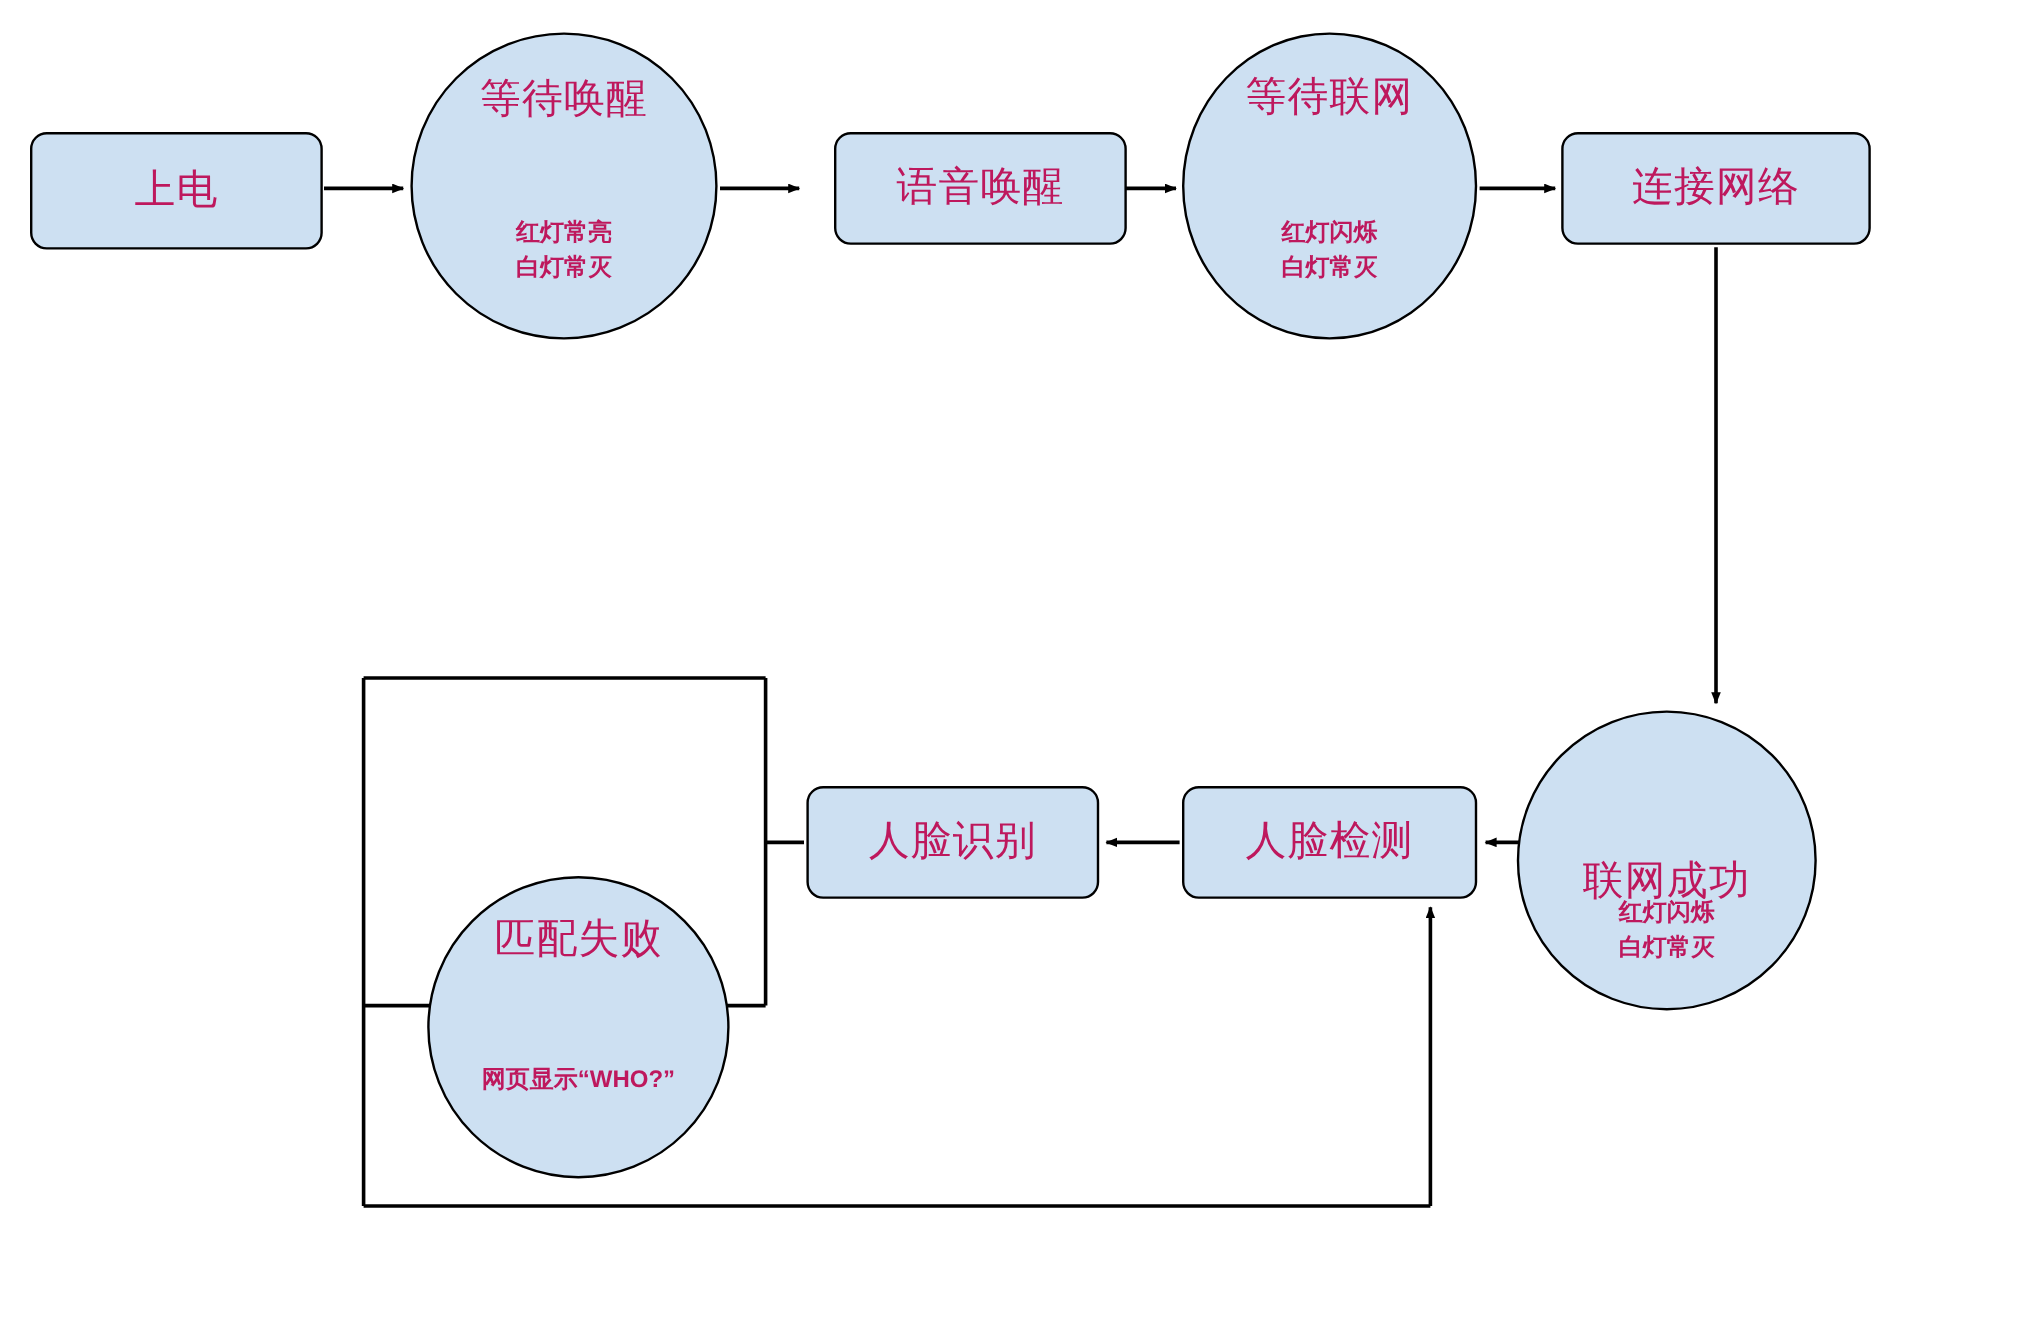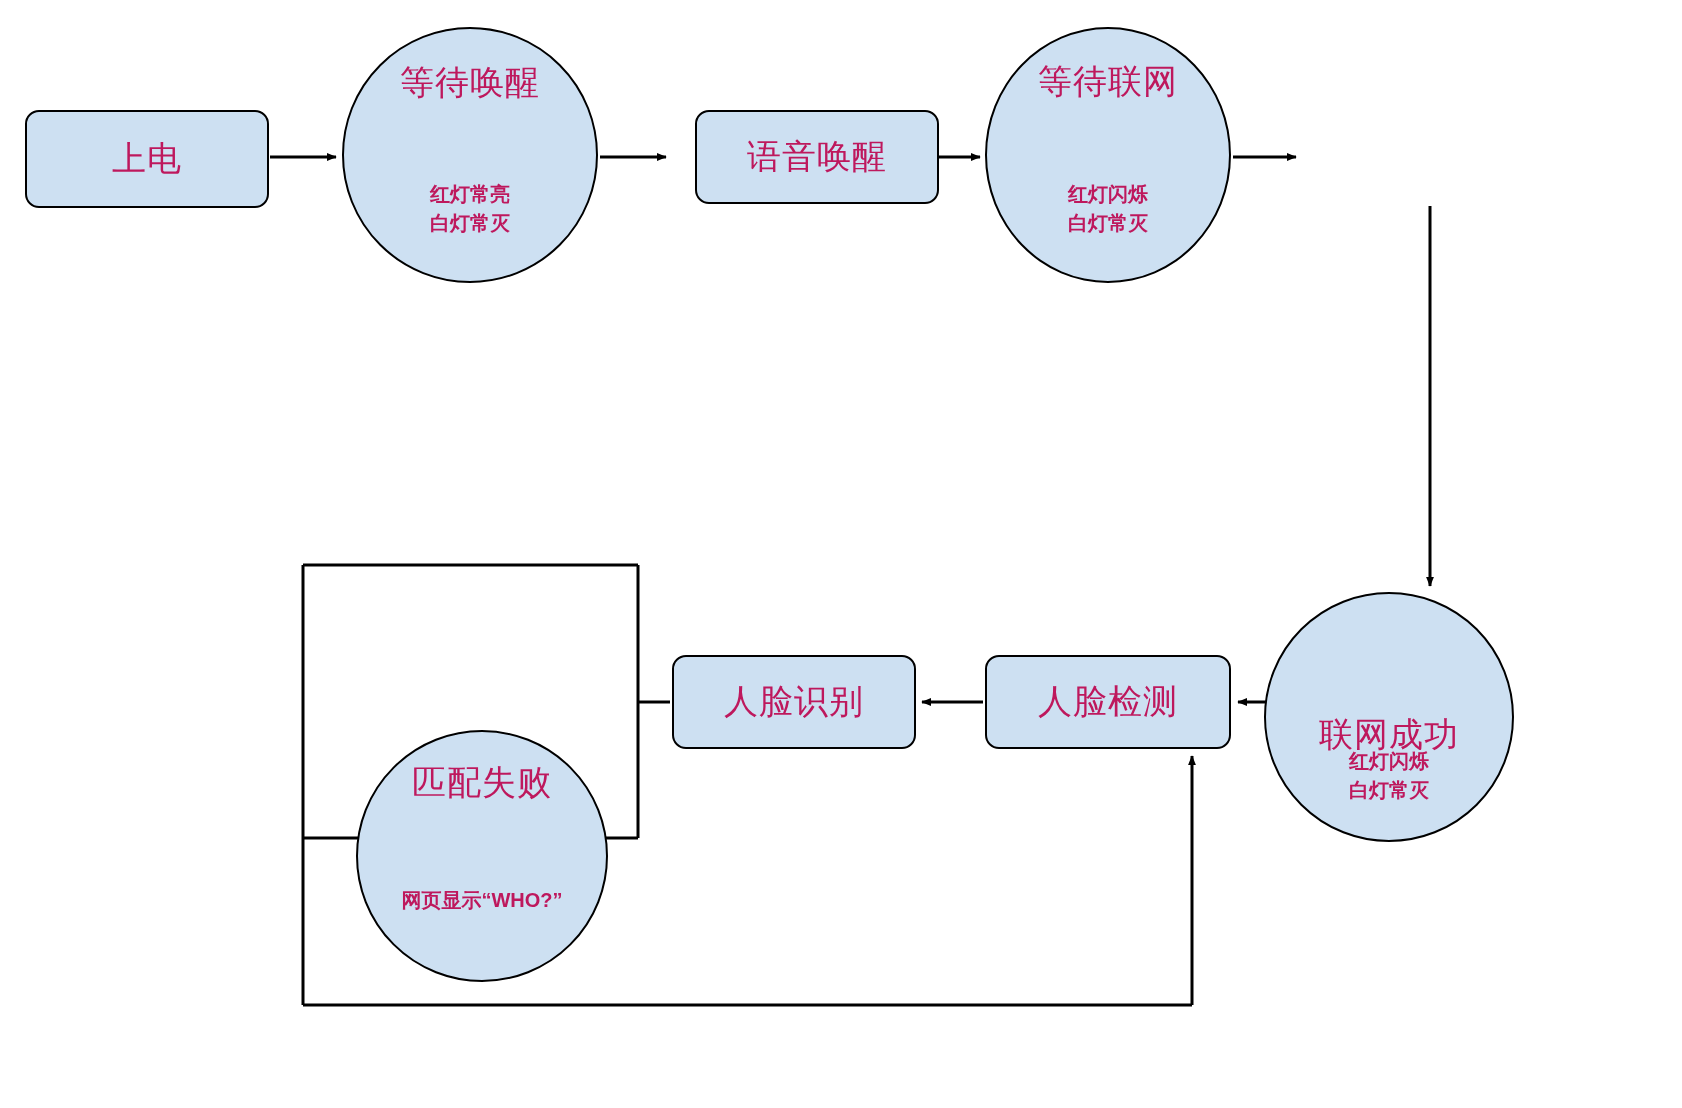--- a/index.html
+++ b/index.html
@@ -144,20 +144,23 @@
   </div>
 
   <div class="node circle" id="n-wait-net">
     <div class="node-title">等待联网</div>
     <div class="node-sub">
       <div>红灯闪烁</div>
       <div>白灯常灭</div>
     </div>
   </div>
 
+  <div class="node box" id="n-connect">
+    <div class="node-title">连接网络</div>
+  </div>
 
   <div class="node circle" id="n-net-ok">
     <div class="node-title">联网成功</div>
     <div class="node-sub">
       <div>红灯闪烁</div>
       <div>白灯常灭</div>
     </div>
   </div>
 
   <div class="node box" id="n-recognize">

